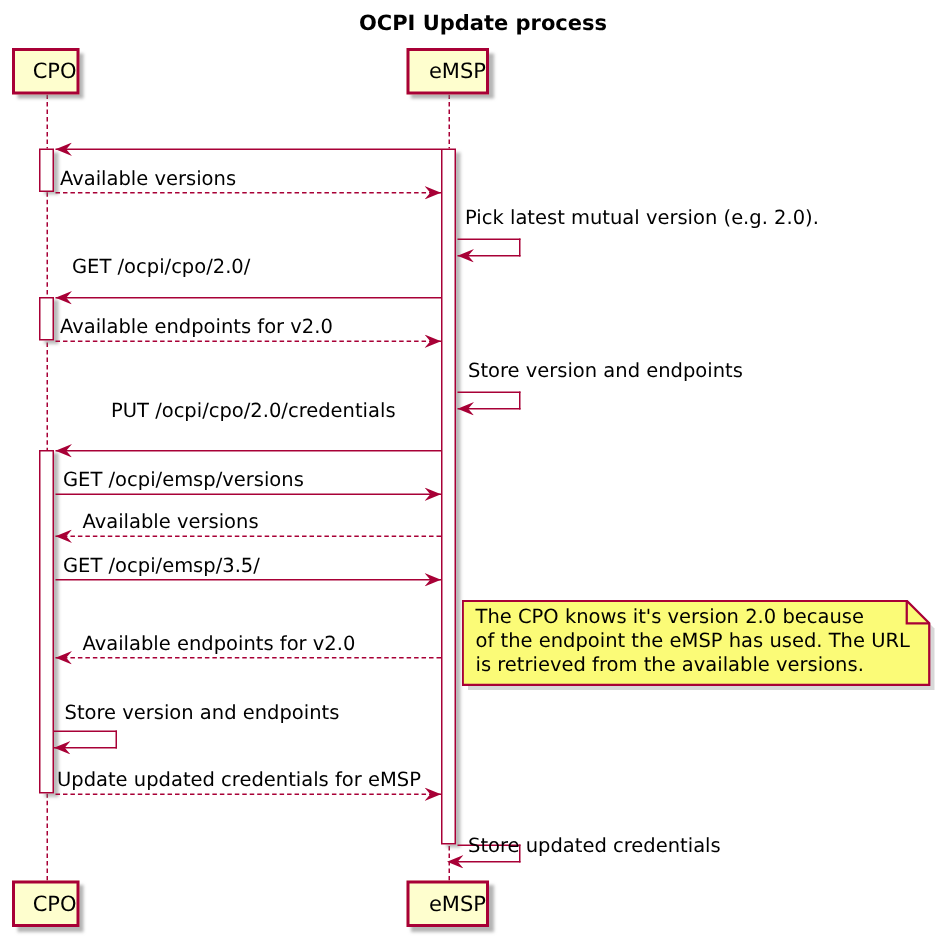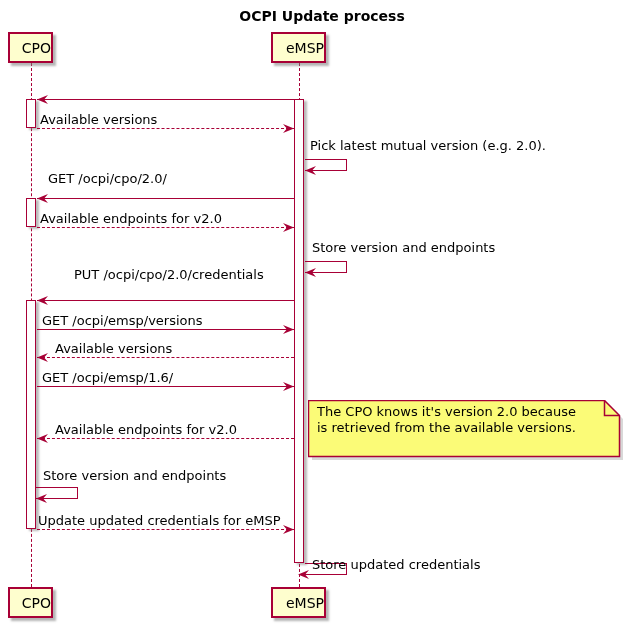--- a/index.html
+++ b/index.html
@@ -102,21 +102,21 @@
   <div class="ah left" style="left:37px;top:296px;"></div>
 
   <div class="mlabel" style="left:42px;top:314px;">GET /ocpi/emsp/versions</div>
   <div class="mline" style="left:37px;top:329px;width:257px;"></div>
   <div class="ah right" style="left:283px;top:325px;"></div>
 
   <div class="mlabel" style="left:55px;top:342px;">Available versions</div>
   <div class="mline dashed" style="left:37px;top:357px;width:257px;"></div>
   <div class="ah left" style="left:37px;top:353px;"></div>
 
-  <div class="mlabel" style="left:42px;top:371px;">GET /ocpi/emsp/1.6/</div>
+  <div class="mlabel" style="left:42px;top:371px;">GET /ocpi/emsp/3.5/</div>
   <div class="mline" style="left:37px;top:386px;width:257px;"></div>
   <div class="ah right" style="left:283px;top:382px;"></div>
 
   <div class="mlabel" style="left:55px;top:423px;">Available endpoints for v2.0</div>
   <div class="mline dashed" style="left:37px;top:438px;width:257px;"></div>
   <div class="ah left" style="left:37px;top:434px;"></div>
 
   <div class="mlabel" style="left:43px;top:469px;">Store version and endpoints</div>
   <div class="selfloop" style="left:36px;top:487px;"></div>
   <div class="ah left" style="left:36px;top:494px;"></div>
@@ -130,17 +130,18 @@
   <div class="ah left" style="left:298px;top:570px;"></div>
 
   <div class="note" style="left:308px;top:400px;width:274px;height:62px;">
     <svg width="318" height="62">
       <path d="M4,4 H300 L315,19 V60 H4 Z" fill="#A9A9A9" opacity="0.45"></path>
       <path d="M0.5,0.5 H296.5 L311.5,15.5 V56.5 H0.5 Z" fill="#FBFB77" stroke="#A80036" stroke-width="1.5"></path>
       <path d="M296.5,0.5 V15.5 H311.5" fill="none" stroke="#A80036" stroke-width="1.5"></path>
     </svg>
     <div class="notetext">
       <div>The CPO knows it's version 2.0 because</div>
+      <div>of the endpoint the eMSP has used. The URL</div>
       <div>is retrieved from the available versions.</div>
     </div>
   </div>
 
 </div>
 
 </body></html>

